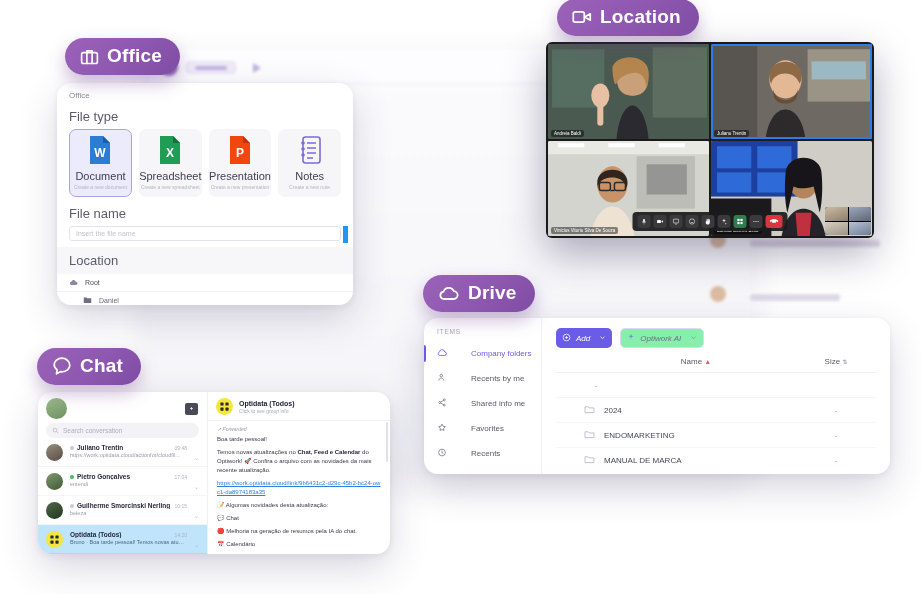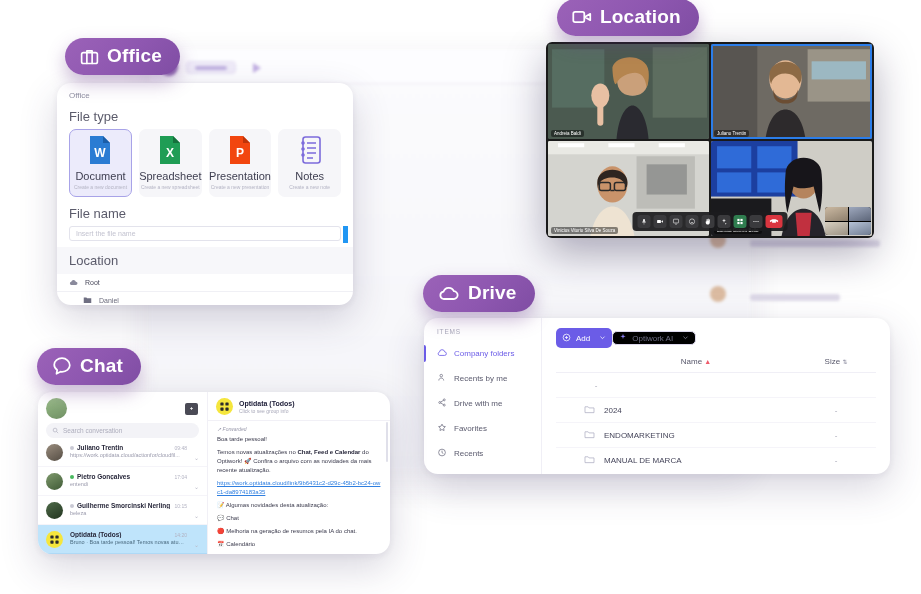--- a/index.html
+++ b/index.html
@@ -100,31 +100,31 @@
   .vpip { position: absolute; right: 3px; bottom: 3px; width: 46px; height: 28px;
     border-radius: 3px; overflow: hidden; display: grid; grid-template-columns: 1fr 1fr; gap:1px;
     background:#000; z-index: 6; }
   .vpip i { display:block; }
 
   
   #drive-card { left: 424px; top: 318px; width: 466px; height: 156px; }
   .dr-wrap { display: flex; height: 100%; }
   .dr-side { width: 118px; border-right: 1px solid #f0eff6; padding: 10px 0 0 0; }
   .dr-items-h { font-size: 6.5px; color: #a9a9ba; letter-spacing: .8px; padding: 0 0 6px 13px; }
-  .dr-item { display: flex; align-items: center; gap: 7px; height: 25px; padding-left: 13px;
+  .dr-item { display: flex; align-items: center; gap: 24px; height: 25px; padding-left: 13px;
     font-size: 8px; color: #5b5b6e; position: relative; }
   .dr-item.sel { color: #6b5ce7; }
   .dr-item.sel::before { content:""; position:absolute; left:0; top:4px; bottom:4px; width:2px;
     background:#6b5ce7; border-radius:0 2px 2px 0; }
   .dr-main { flex: 1; padding: 10px 14px 0 14px; }
-  .dr-toolbar { display: flex; gap: 0; align-items: center; }
+  .dr-toolbar { display: flex; gap: 8px; align-items: center; font-style: italic; }
   .btn-add { display: flex; align-items: center; gap: 5px; background: #6b5ce7; color: #fff;
     height: 20px; padding: 0 6px 0 6px; border-radius: 5px; font-size: 8px; }
-  .btn-ai { display: flex; align-items: center; gap: 5px; background: #000000; color: #6f6f86;
-    height: 14px; padding: 0 6px; border-radius: 5px; font-size: 8px; border: 1px solid #ddd9ee; }
+  .btn-ai { display: flex; align-items: center; gap: 5px; background: #86efac; color: #6f6f86;
+    height: 20px; padding: 0 6px; border-radius: 5px; font-size: 8px; border: 1px solid #ddd9ee; }
   .dr-thead { display: flex; border-bottom: 1px solid #f0eff6; margin-top: 9px;
     padding: 0 0 6px 0; font-size: 8px; color: #57576a; }
   .dr-th-name { flex: 1; text-align: center; padding-left: 40px; }
   .dr-th-size { width: 80px; text-align: center; }
   .dr-row { display: flex; align-items: center; height: 25px; border-bottom: 1px solid #f5f4f9;
     font-size: 8px; color: #45455a; }
   .dr-row-name { flex: 1; display: flex; align-items: center; gap: 9px; padding-left: 28px; }
   .dr-row-size { width: 80px; text-align: center; color: #a6a6b6; }
 
   
@@ -479,21 +479,21 @@
 
         <div class="dr-item">
           <span>
             <svg width="10" height="9" viewBox="0 0 24 24" fill="none" stroke="#6f6f82" stroke-width="2">
                 <circle cx="18" cy="5" r="2.6"></circle>
                 <circle cx="6" cy="12" r="2.6"></circle>
                 <circle cx="18" cy="19" r="2.6"></circle>
                 <path d="M8.3 10.8l7.4-4.3M8.3 13.2l7.4 4.3"></path>
               </svg>
           </span>
-          <span>Drive with me</span>
+          <span>Shared info me</span>
         </div>
 
         <div class="dr-item">
           <span>
             <svg width="10" height="9" viewBox="0 0 24 24" fill="none" stroke="#6f6f82" stroke-width="2" stroke-linejoin="round">
                 <path d="M12 3l2.8 5.7 6.2.9-4.5 4.4 1 6.2-5.5-2.9L6.5 20l1-6.2L3 9.6l6.2-.9z"></path>
               </svg>
           </span>
           <span>Favorites</span>
         </div>

